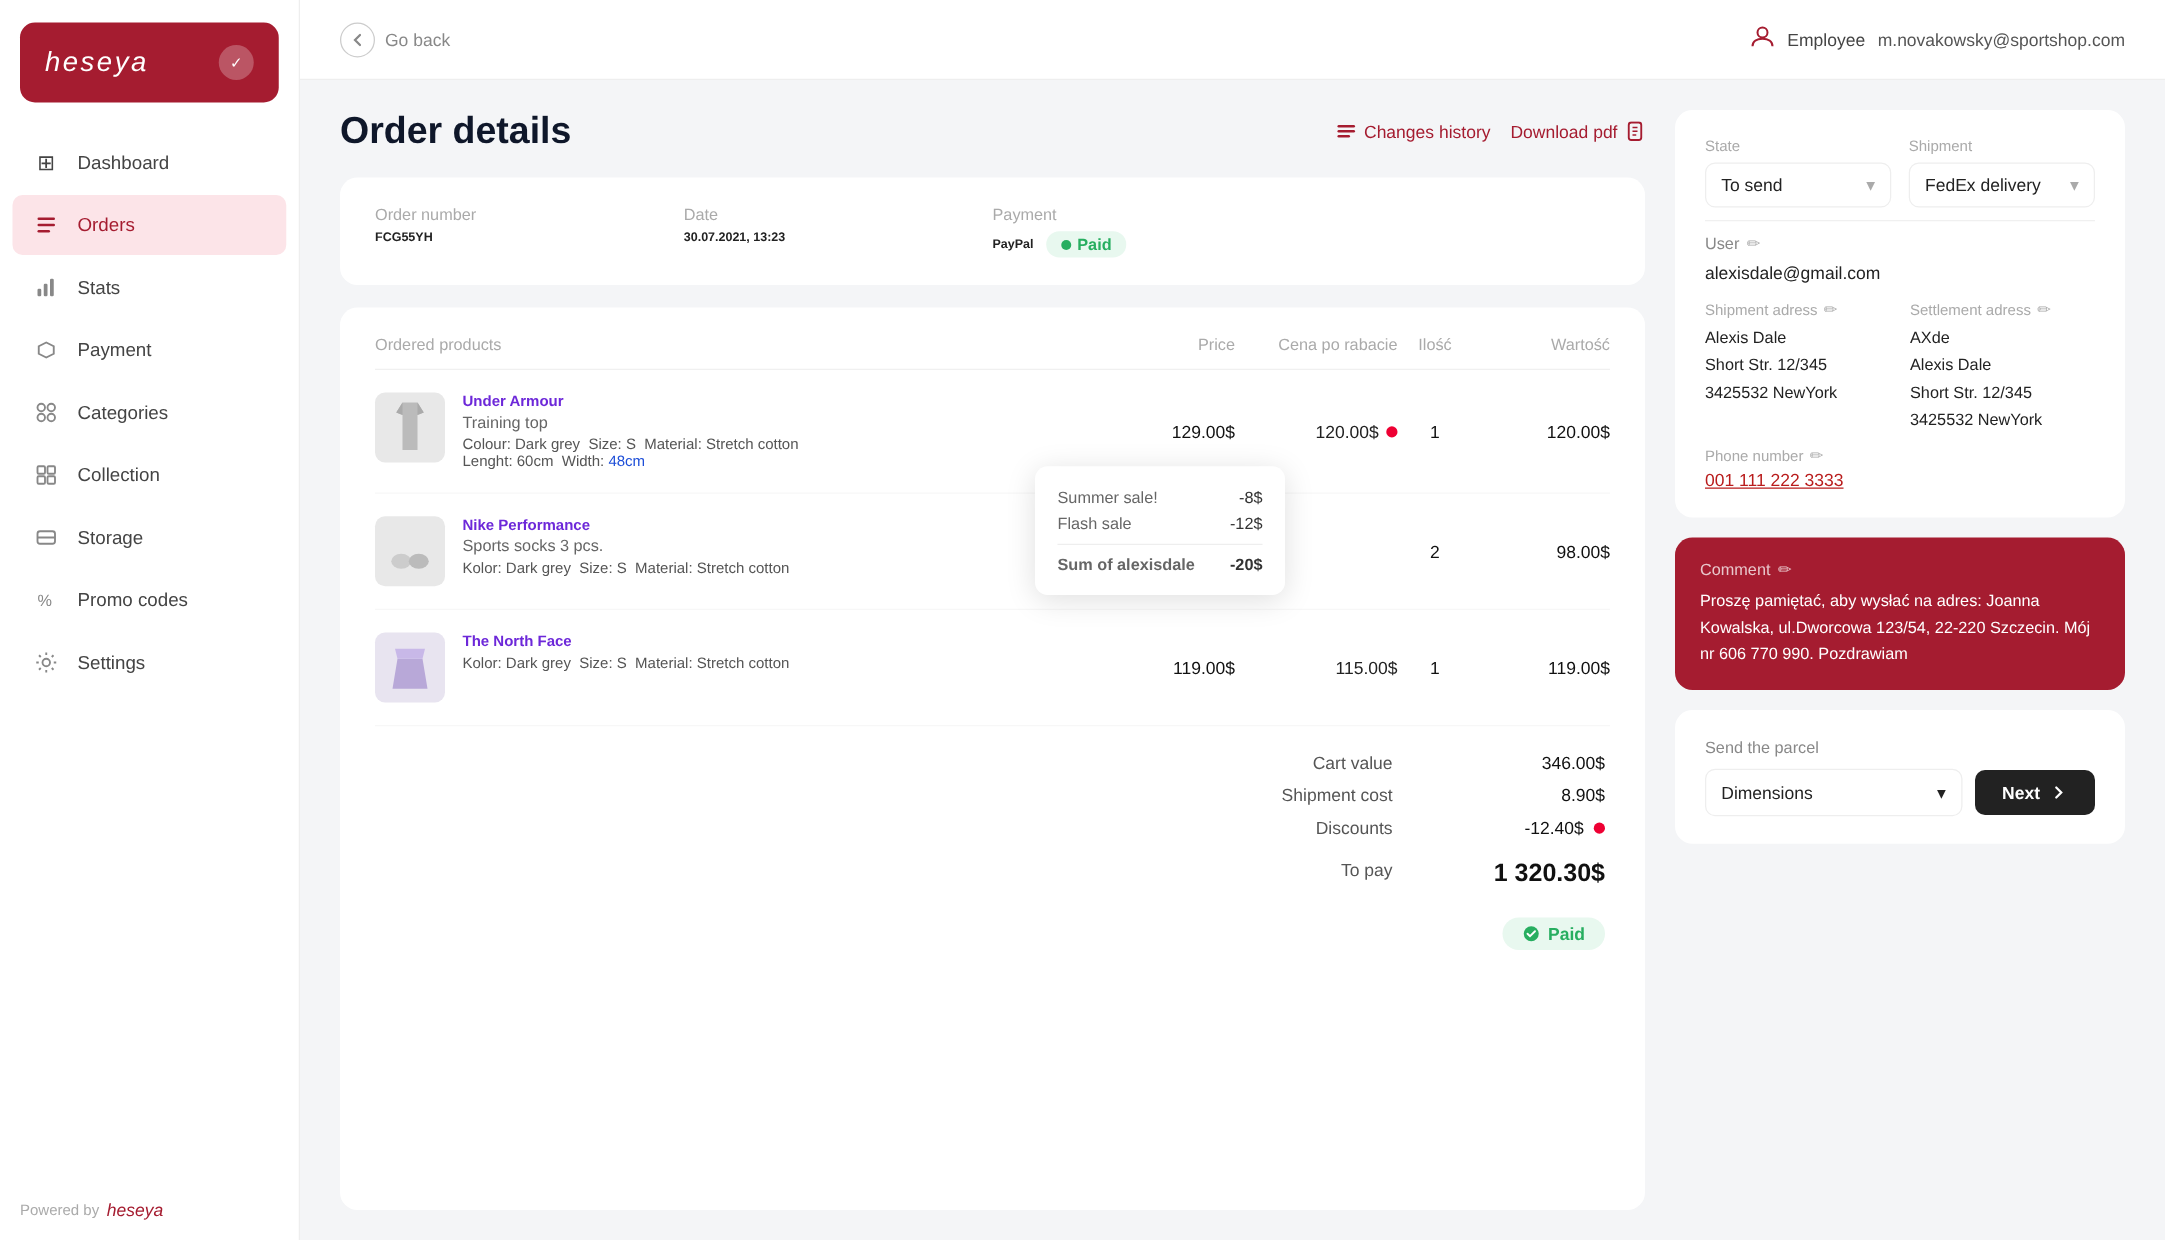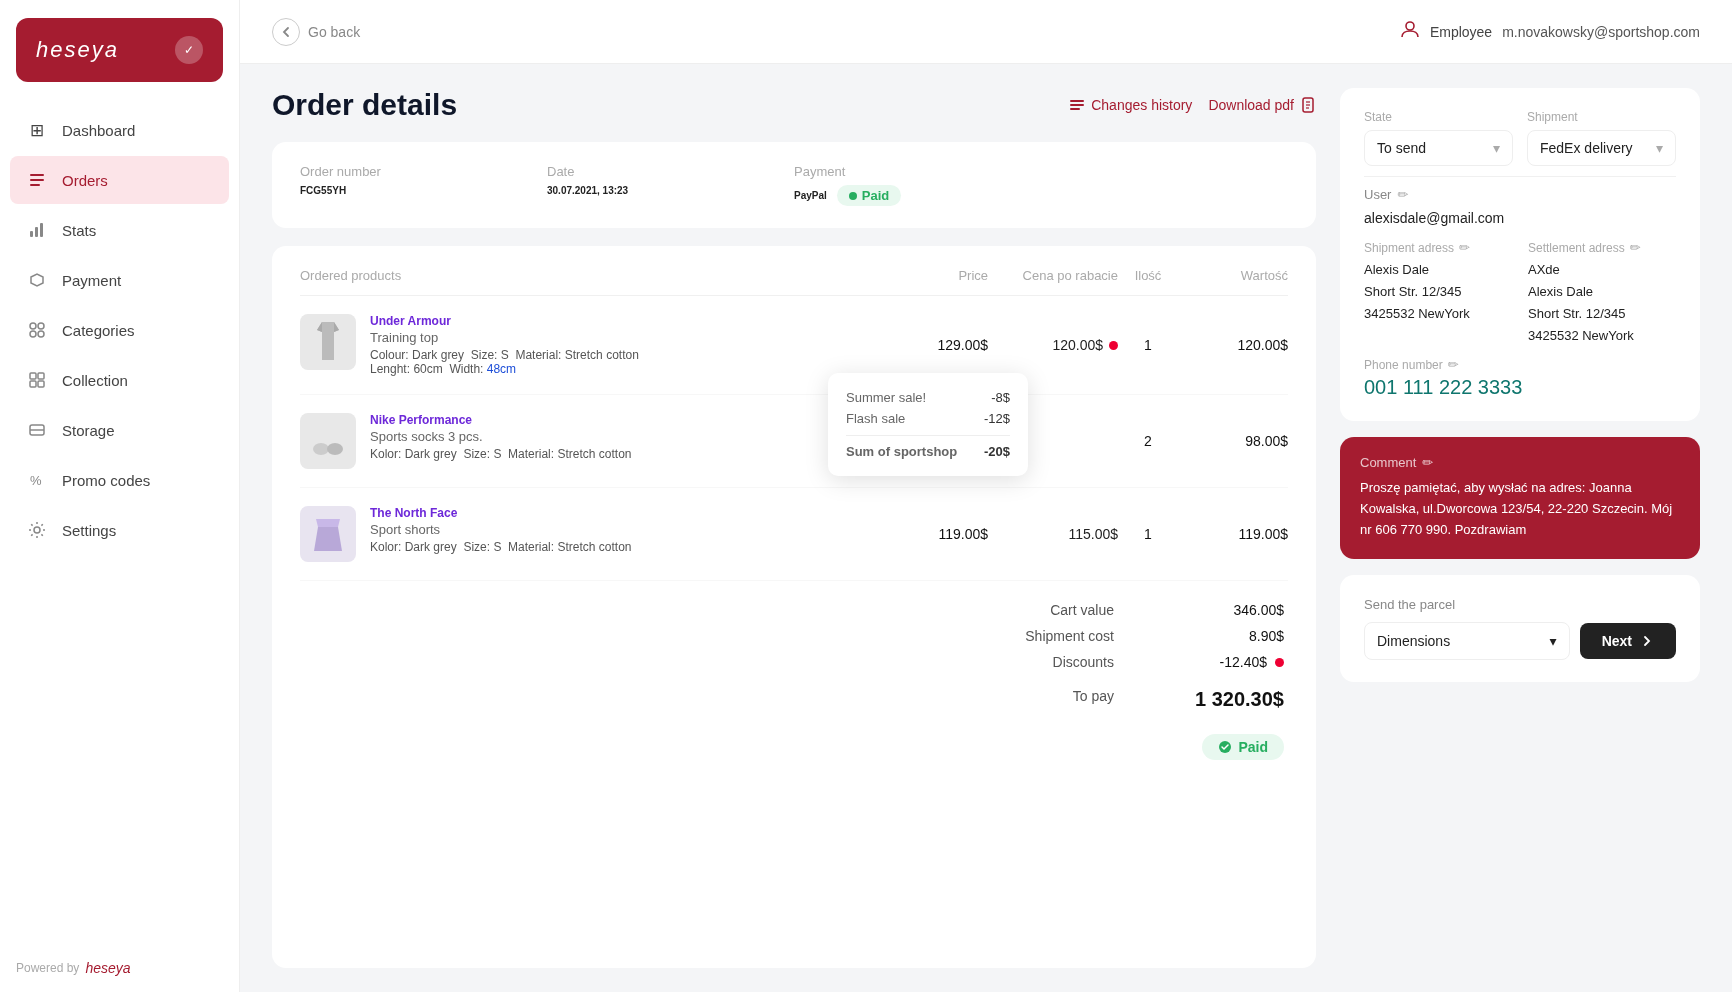--- a/index.html
+++ b/index.html
@@ -119,21 +119,21 @@
     .edit-icon { color: #aaa; cursor: pointer; font-size: 13px; }
     .user-email { font-size: 14px; color: #222; font-weight: 400; margin-bottom: 14px; }
 
     .address-row { display: flex; gap: 16px; margin-bottom: 10px; }
     .address-col { flex: 1; }
     .addr-label { color: #aaa; font-size: 12px; margin-bottom: 4px; display: flex; align-items: center; gap: 5px; }
     .addr-line { font-size: 13px; color: #222; line-height: 1.7; }
 
     .phone-section { margin-top: 6px; }
     .phone-label { color: #aaa; font-size: 12px; margin-bottom: 4px; display: flex; align-items: center; gap: 5px; }
-    .phone-value { font-size: 20px; color: #0f766e; font-weight: 500; }
+    .phone-value { font-size: 14px; color: #b91c1c; font-weight: 500; text-decoration: underline; }
 
     .comment-card { background: #a51c30; border-radius: 14px; padding: 18px 20px; color: #fff; }
     .comment-label { font-size: 13px; color: rgba(255,255,255,0.75); margin-bottom: 8px; display: flex; align-items: center; gap: 6px; }
     .comment-text { font-size: 13px; line-height: 1.6; color: #fff; }
 
     .parcel-card { }
     .parcel-label { color: #888; font-size: 13px; margin-bottom: 10px; }
     .parcel-row { display: flex; gap: 10px; align-items: center; }
     .parcel-select { flex: 1; border: 1px solid #eee; border-radius: 8px; padding: 10px 12px; font-size: 14px; display: flex; align-items: center; justify-content: space-between; cursor: pointer; }
     .next-btn { background: #222; color: #fff; border-radius: 8px; padding: 10px 22px; font-size: 14px; font-weight: 600; cursor: pointer; display: flex; align-items: center; gap: 8px; white-space: nowrap; }
@@ -347,21 +347,21 @@
             <div class="discount-tooltip">
               <div class="discount-row">
                 <span class="discount-name">Summer sale!</span>
                 <span class="discount-amount">-8$</span>
               </div>
               <div class="discount-row">
                 <span class="discount-name">Flash sale</span>
                 <span class="discount-amount">-12$</span>
               </div>
               <div class="discount-row total">
-                <span class="discount-name">Sum of sportshop</span>
+                <span class="discount-name">Sum of alexisdale</span>
                 <span class="discount-amount">-20$</span>
               </div>
             </div>
           </div>
           <div class="col-qty-val">1</div>
           <div class="col-value-val">120.00$</div>
         </div>
 
         <div class="product-row">
           <div class="product-img" style="background:#e8e8e8;">
@@ -387,21 +387,20 @@
 
         <div class="product-row">
           <div class="product-img" style="background:#e8e4f0;">
             <svg width="40" height="42" viewBox="0 0 40 42" fill="none">
                 <path d="M10 14h20l4 24H6z" fill="#b8a8d8"></path>
                 <path d="M10 14 8 6h24l-2 8" fill="#c8b8e8"></path>
               </svg>
           </div>
           <div class="product-info">
             <div class="product-brand">The North Face</div>
-            <div class="product-name">Sport shorts</div>
             <div class="product-meta">
               <span>Kolor: </span><span style="color:#555;">Dark grey</span>
               &nbsp;<span>Size: </span><span style="color:#555;">S</span>
               &nbsp;<span>Material: </span><span style="color:#555;">Stretch cotton</span>
             </div>
           </div>
           <div class="col-price-val">119.00$</div>
           <div class="col-discount-val">
             <div class="discount-price-row">
               <span>115.00$</span>

